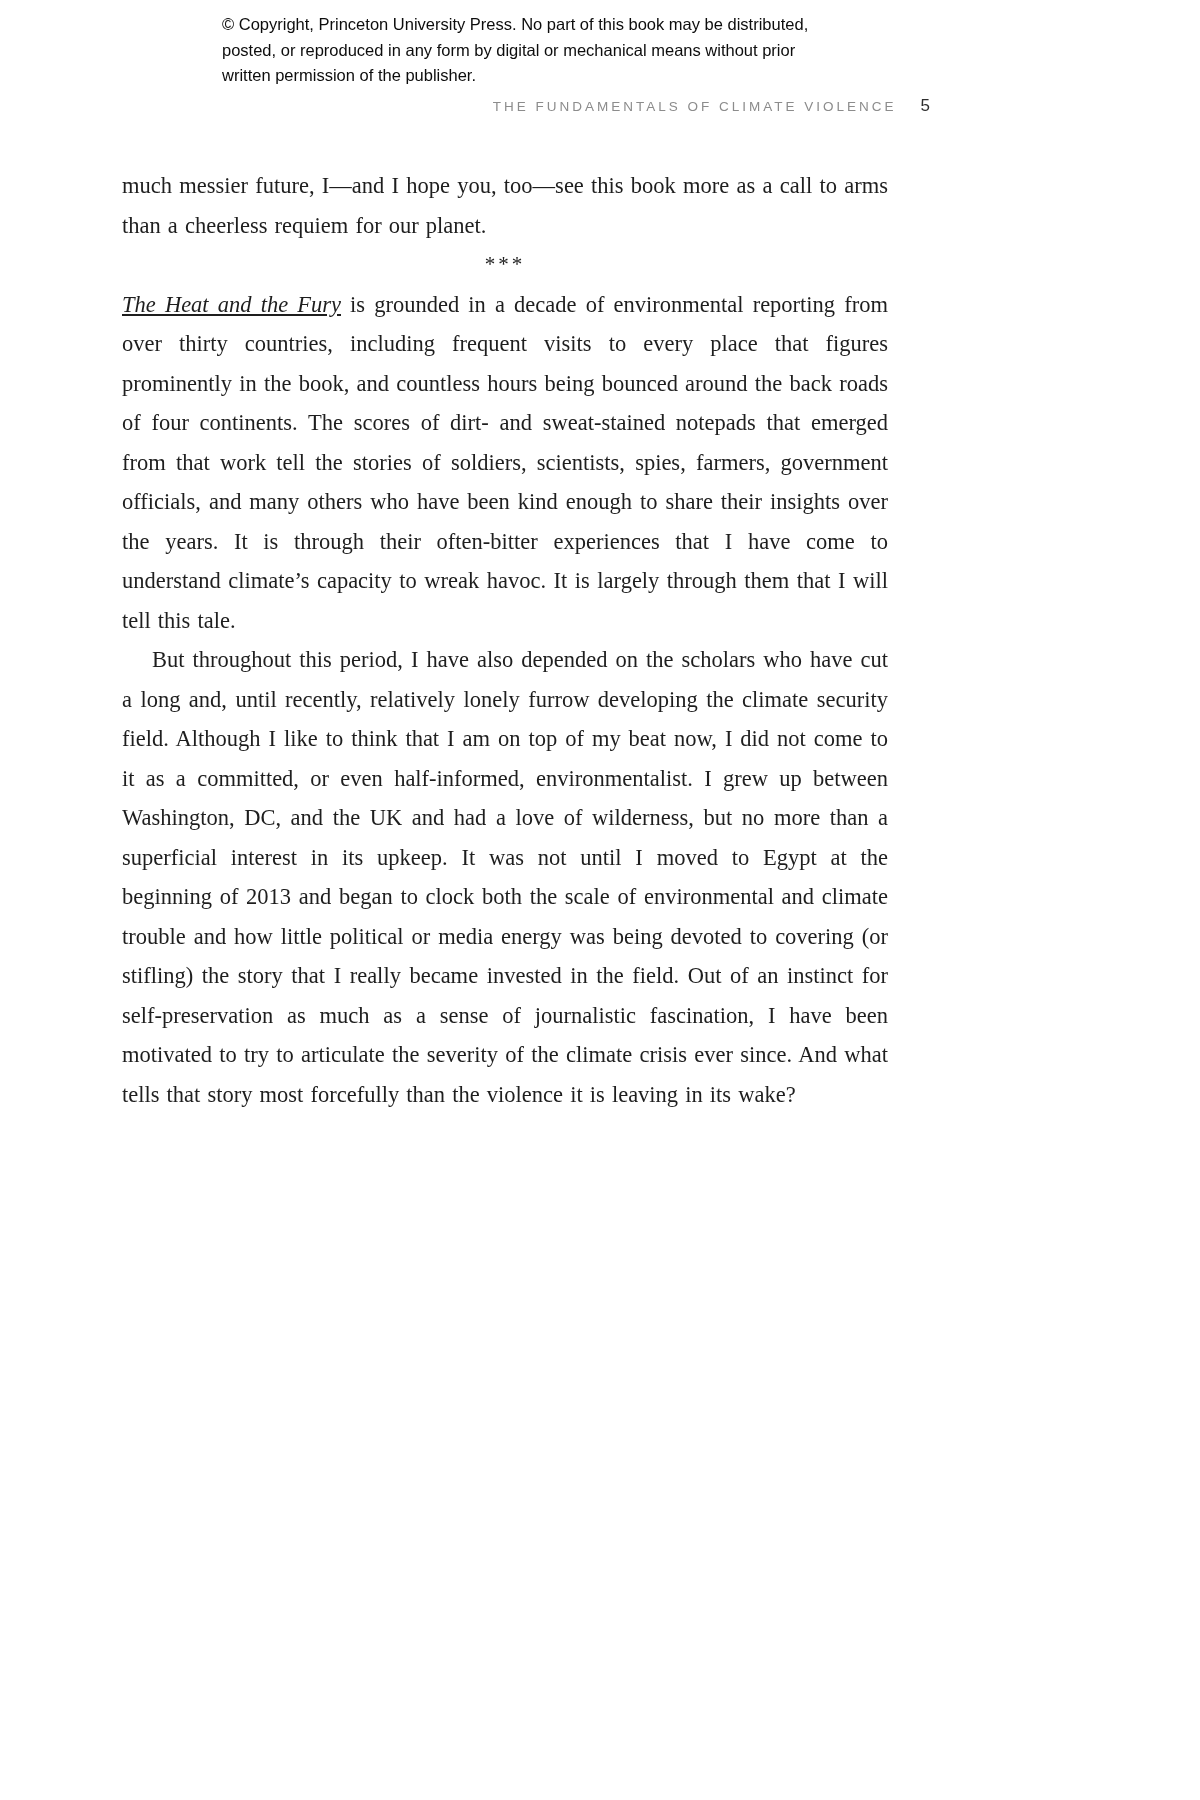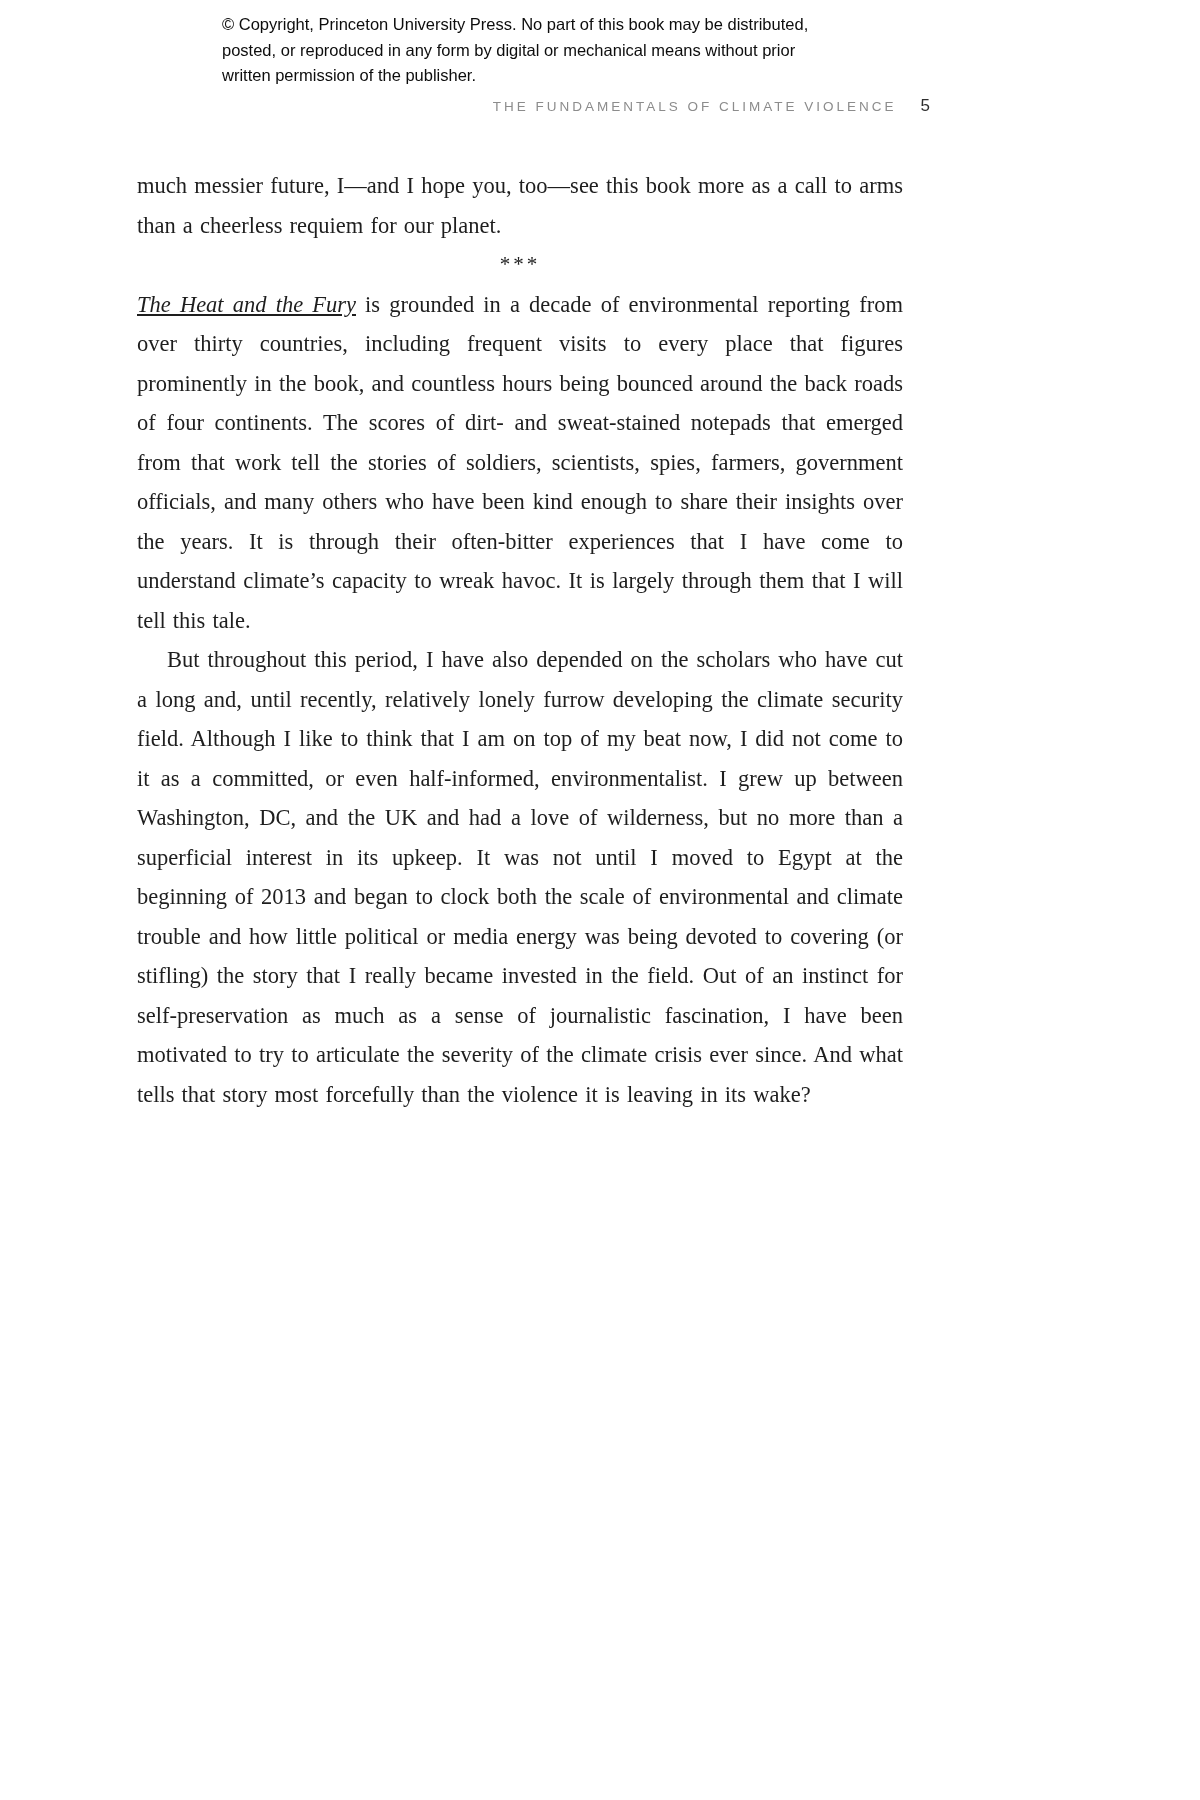--- a/index.html
+++ b/index.html
@@ -52,21 +52,21 @@
   }
   .page-number {
     font-family: "Liberation Sans", sans-serif;
     font-size: 17px;
     color: #2e2e2e;
   }
 
   
   .body-column {
     position: absolute;
-    left: 137px;
+    left: 122px;
     top: 166px;
     width: 766px;
     font-size: 22.5px;
     line-height: 39.5px;
     color: #1e1e1e;
     word-spacing: 1.5px;
   }
   .body-para {
     text-align: justify;
   }

